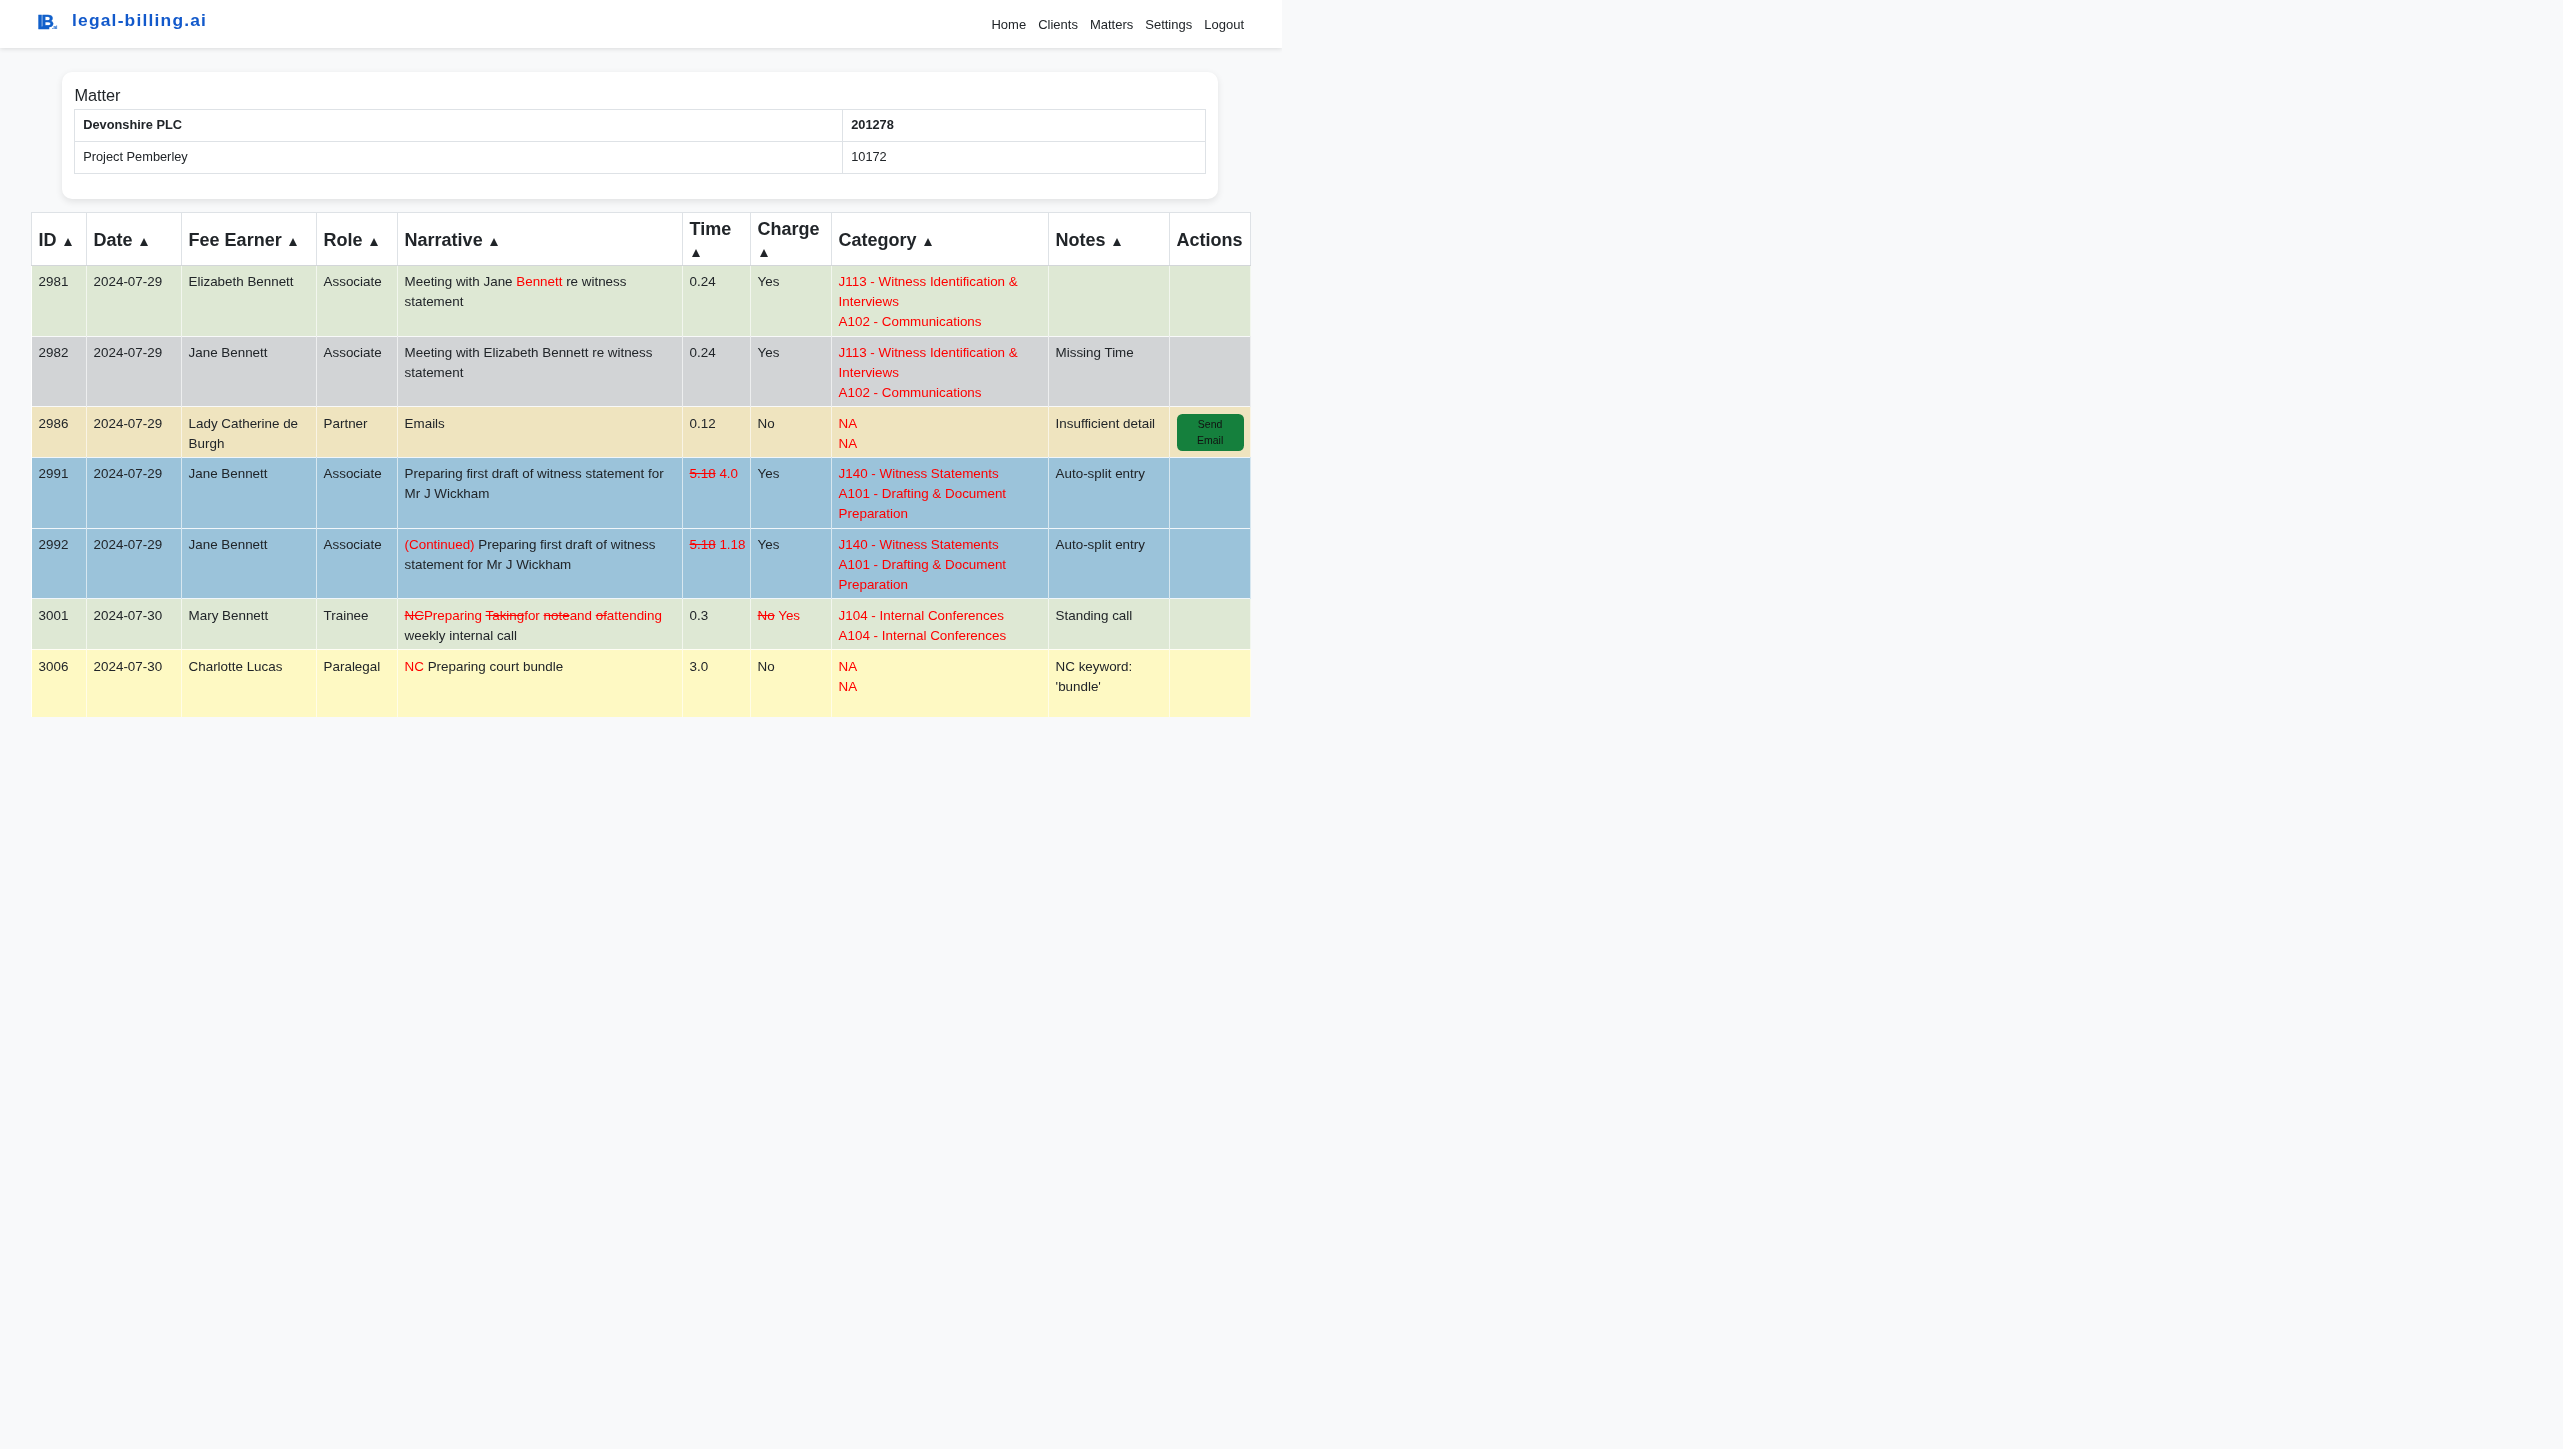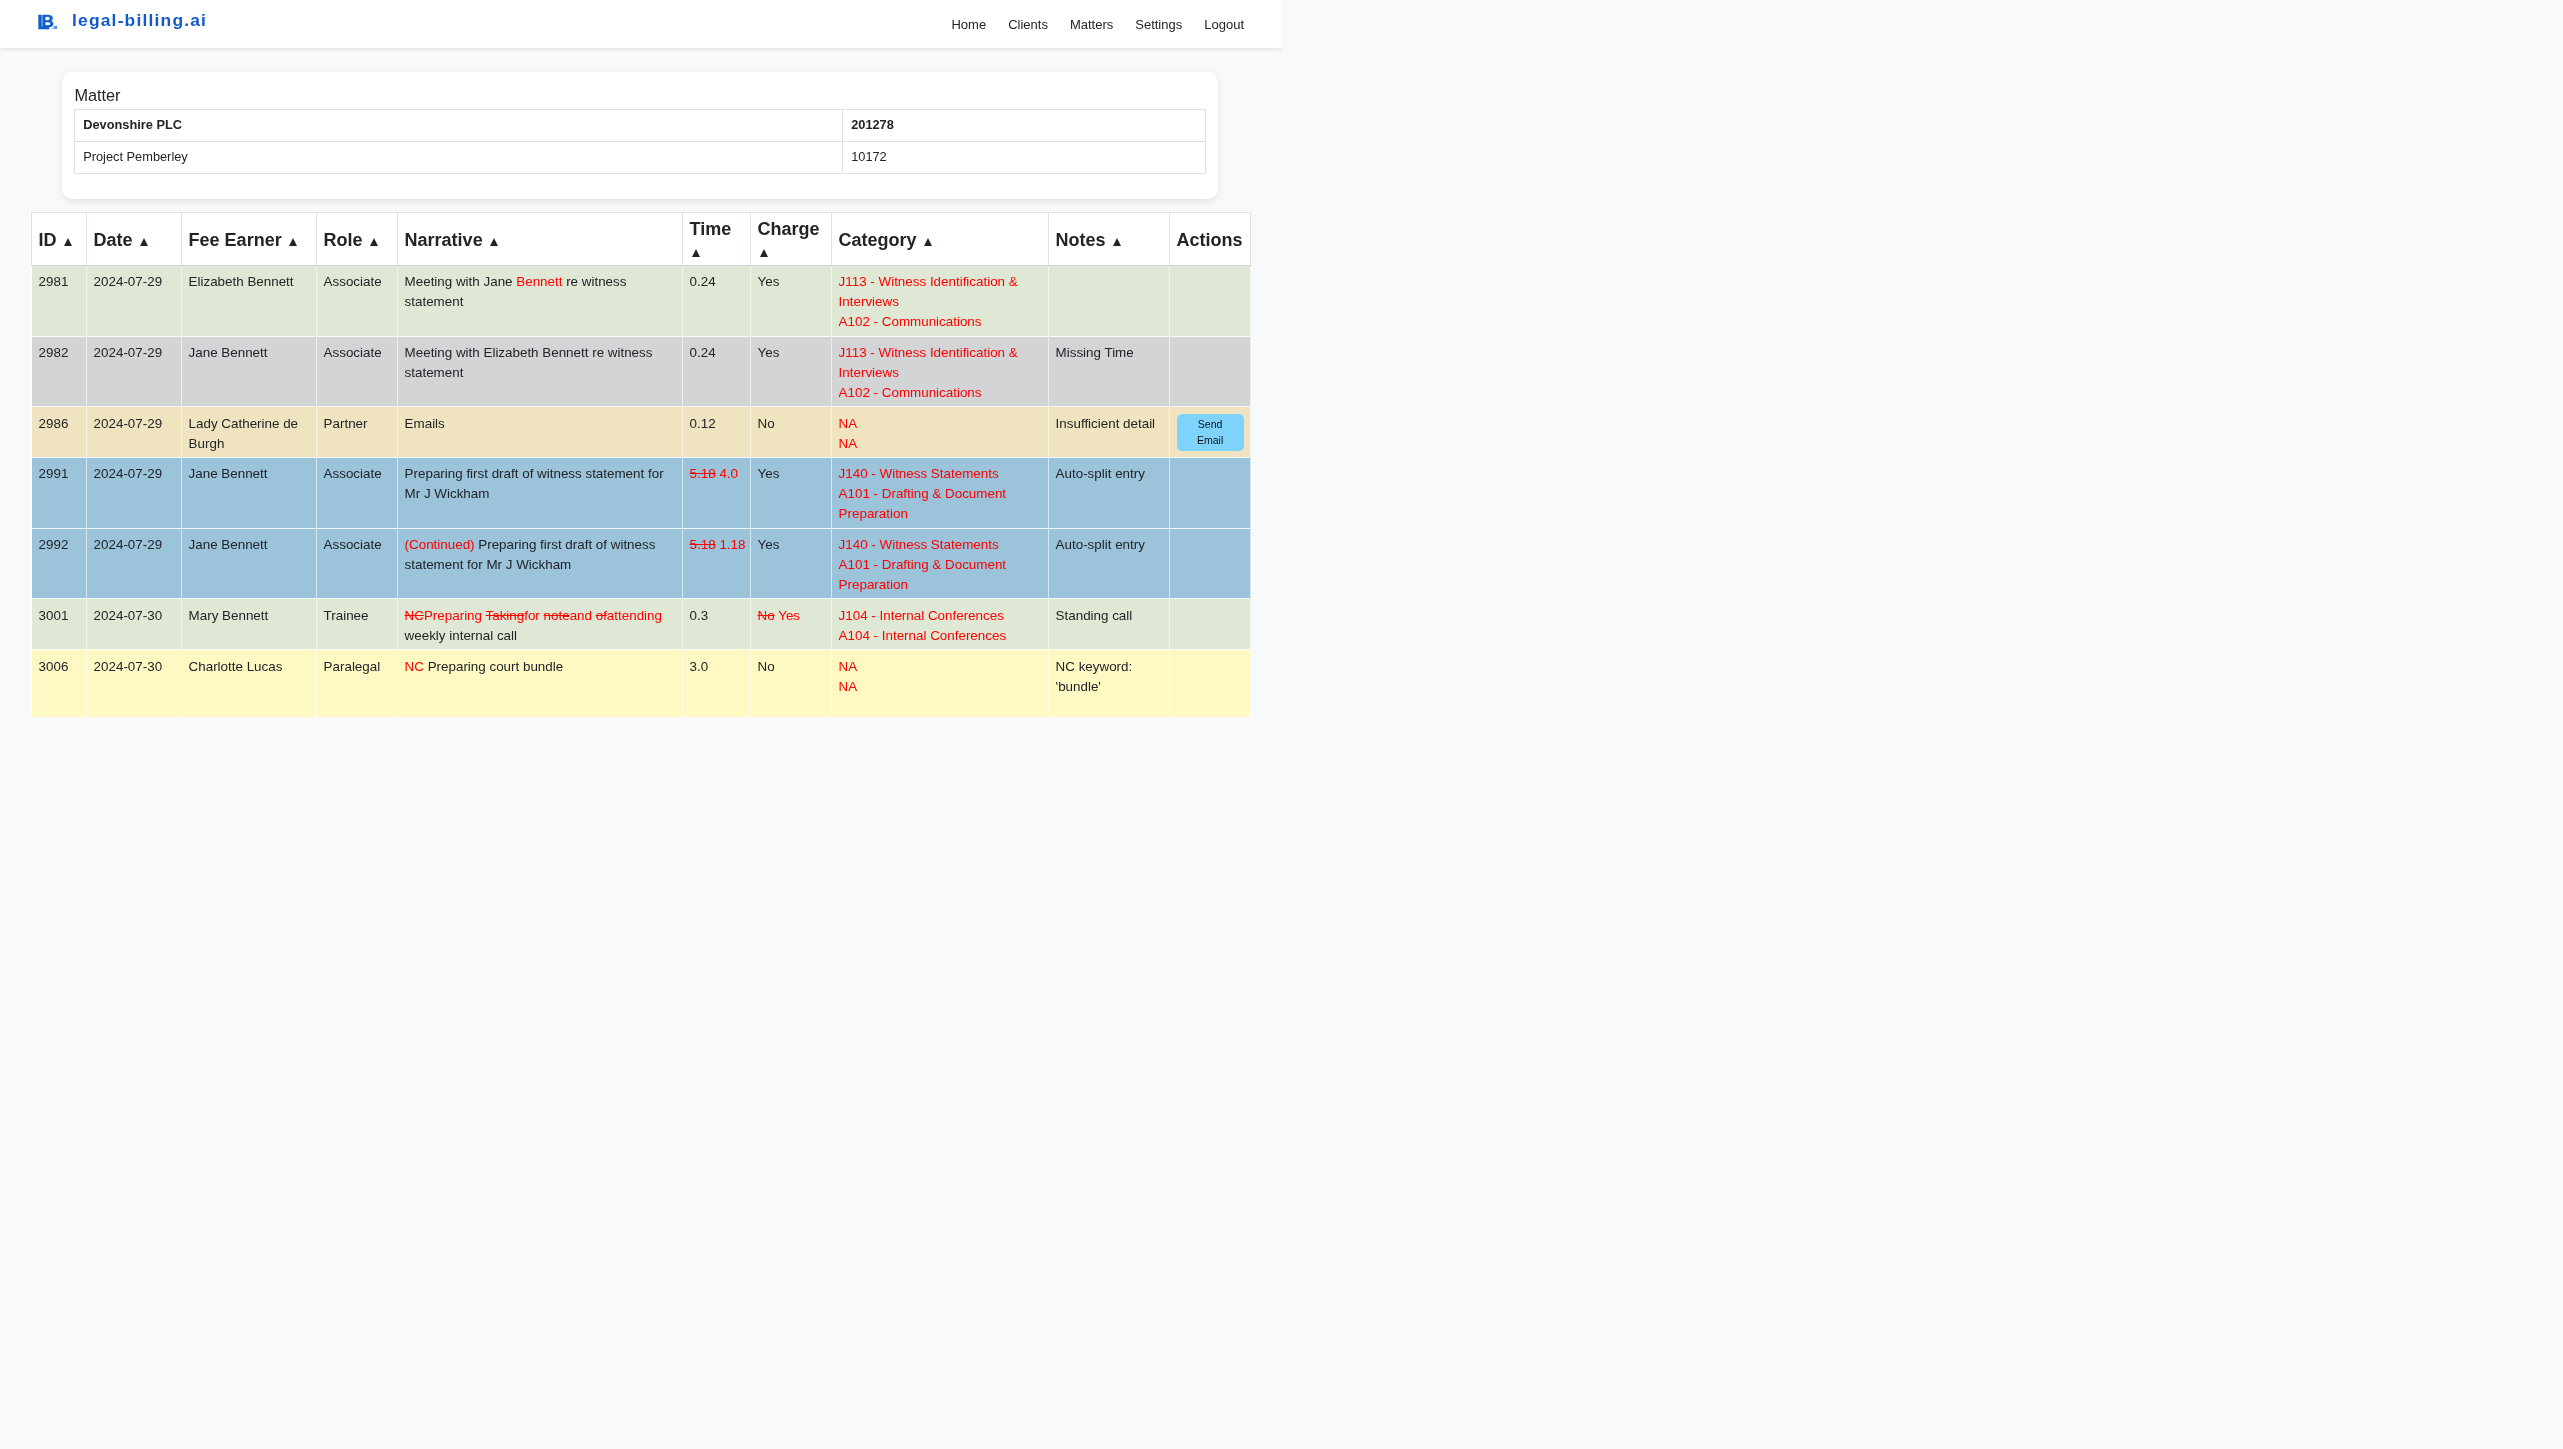--- a/index.html
+++ b/index.html
@@ -19,21 +19,21 @@
   box-shadow: 0 1.6px 4.7px rgba(0,0,0,.12);
   z-index: 5;
 }
 .brandtxt {
   position: absolute; left: 72px; top: 10px;
   font-size: 17.4px; font-weight: bold; color: #1259cb;
   letter-spacing: 1.2px;
   white-space: nowrap;
 }
 .logo { position: absolute; left: 37px; top: 13px; }
-.nav { position: absolute; right: 38px; top: 0; height: 48px; display: flex; align-items: center; gap: 22px; }
+.nav { position: absolute; right: 38px; top: 0; height: 48px; display: flex; align-items: center; gap: 12px; }
 .nav a { color: #212529; text-decoration: none; font-size: 13px; }
 
 main { padding-top: 24.4px; }
 .card {
   margin-left: 62px;
   width: 1156px;
   background: #fff;
   border-radius: 10px;
   box-shadow: 0 2.3px 7px rgba(0,0,0,.09);
   padding: 12.4px;
@@ -99,21 +99,21 @@
 .tri {
   display: inline-block;
   width: 0; height: 0;
   border-left: 4.3px solid transparent;
   border-right: 4.3px solid transparent;
   border-bottom: 8.5px solid #212529;
   margin-left: 2.3px;
 }
 .btn {
   display: block;
-  background: #7dd3fc;
+  background: #15803d;
   color: #111;
   border: none;
   border-radius: 5.4px;
   font-family: "Liberation Sans", sans-serif;
   font-size: 10.5px;
   line-height: 16px;
   padding: 2.7px 6.2px;
   width: 67px;
   height: 37px;
   text-align: center;

